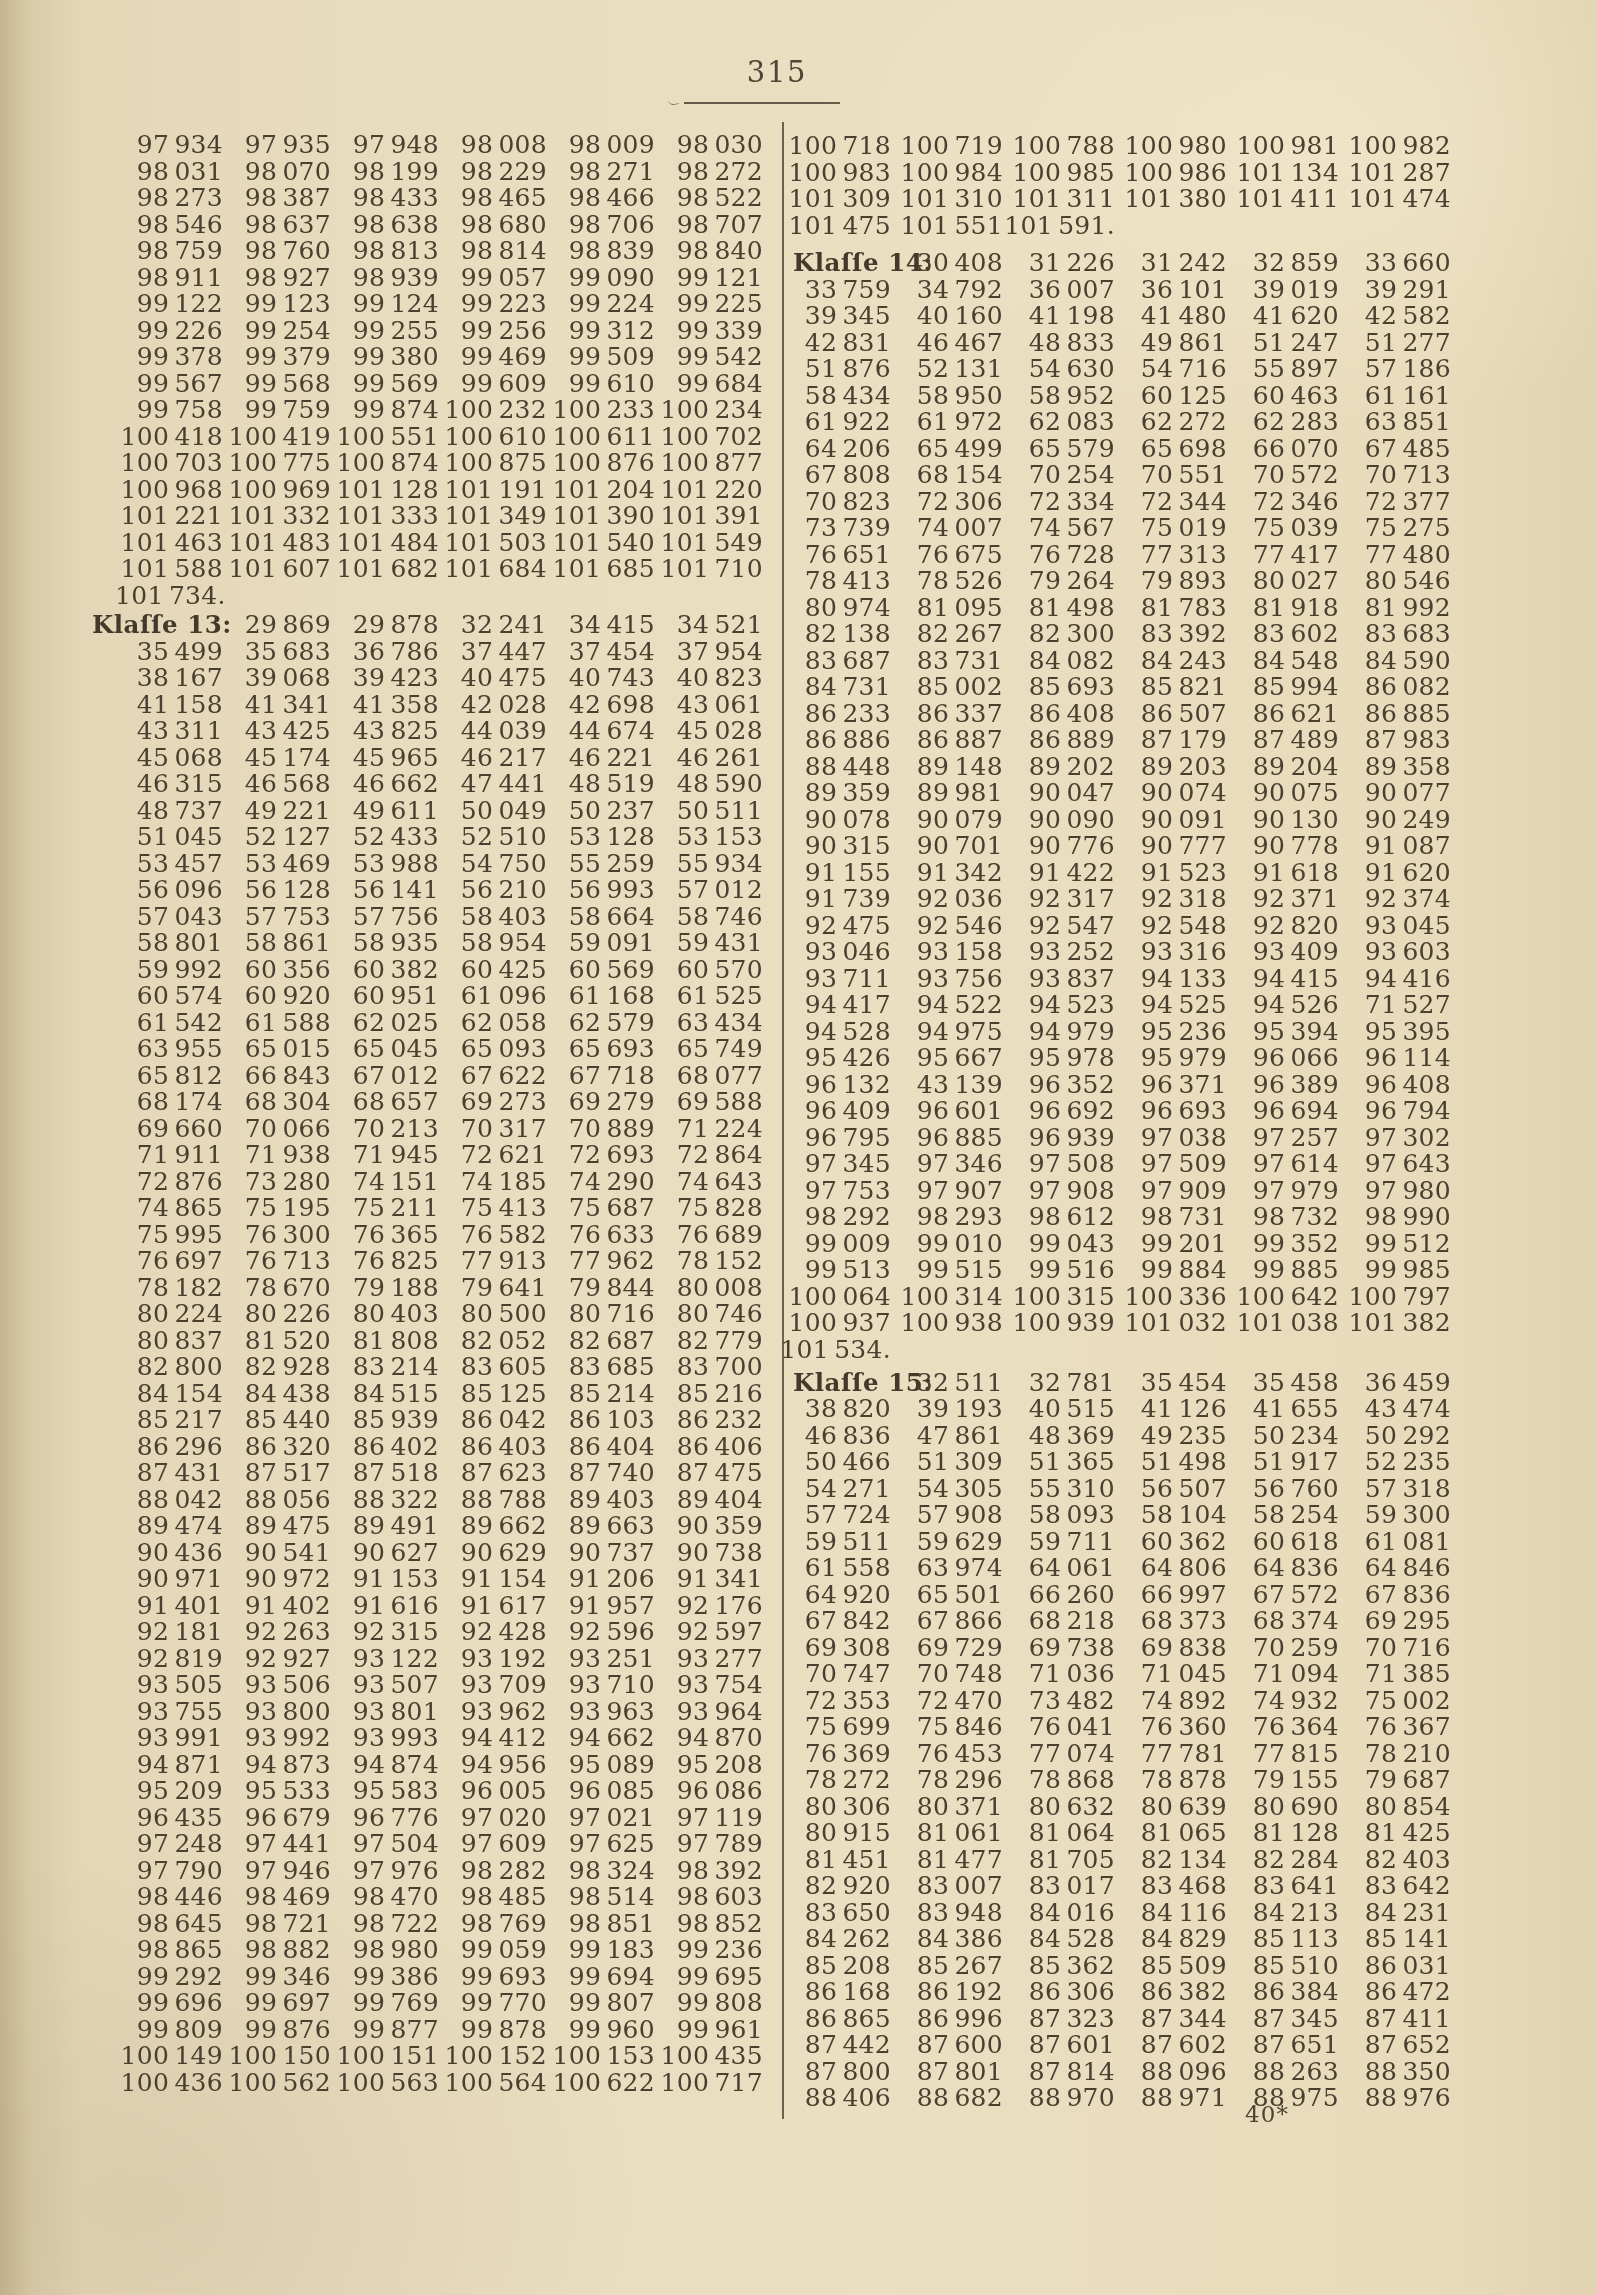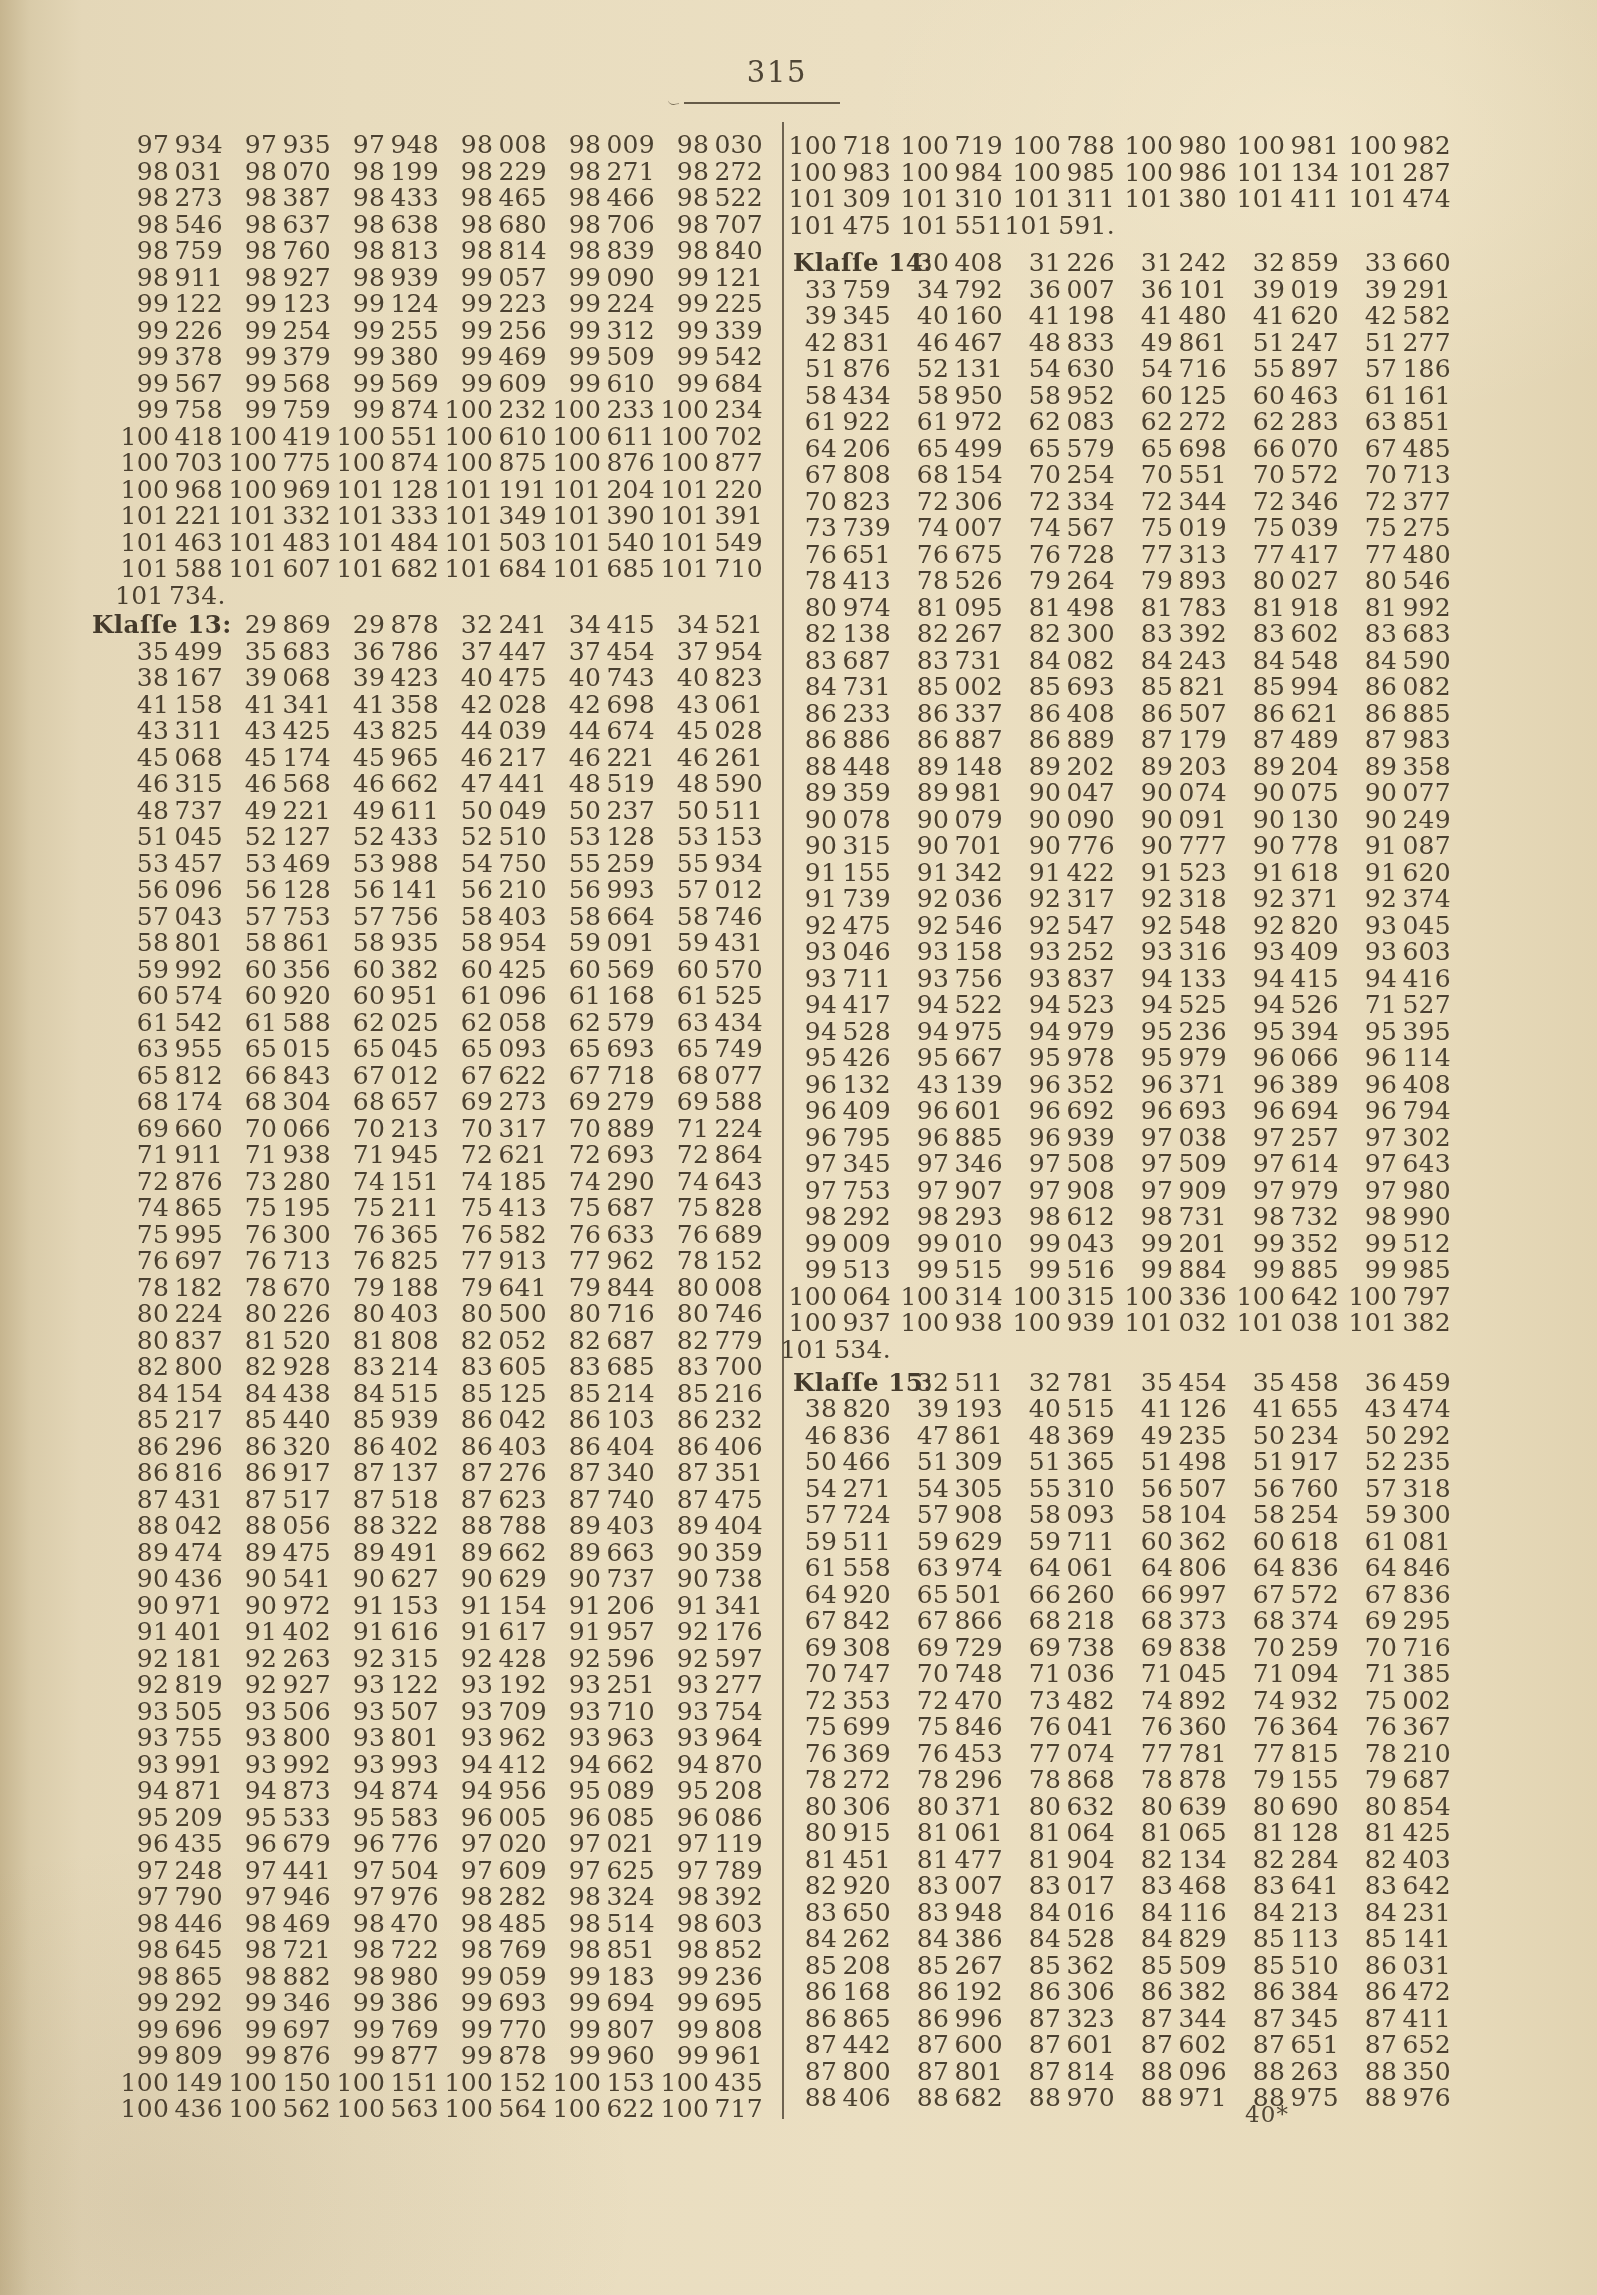--- a/index.html
+++ b/index.html
@@ -104,21 +104,20 @@
       <div class="row"><span class="cell num">74 865</span><span class="cell num">75 195</span><span class="cell num">75 211</span><span class="cell num">75 413</span><span class="cell num">75 687</span><span class="cell num">75 828</span></div>
       <div class="row"><span class="cell num">75 995</span><span class="cell num">76 300</span><span class="cell num">76 365</span><span class="cell num">76 582</span><span class="cell num">76 633</span><span class="cell num">76 689</span></div>
       <div class="row"><span class="cell num">76 697</span><span class="cell num">76 713</span><span class="cell num">76 825</span><span class="cell num">77 913</span><span class="cell num">77 962</span><span class="cell num">78 152</span></div>
       <div class="row"><span class="cell num">78 182</span><span class="cell num">78 670</span><span class="cell num">79 188</span><span class="cell num">79 641</span><span class="cell num">79 844</span><span class="cell num">80 008</span></div>
       <div class="row"><span class="cell num">80 224</span><span class="cell num">80 226</span><span class="cell num">80 403</span><span class="cell num">80 500</span><span class="cell num">80 716</span><span class="cell num">80 746</span></div>
       <div class="row"><span class="cell num">80 837</span><span class="cell num">81 520</span><span class="cell num">81 808</span><span class="cell num">82 052</span><span class="cell num">82 687</span><span class="cell num">82 779</span></div>
       <div class="row"><span class="cell num">82 800</span><span class="cell num">82 928</span><span class="cell num">83 214</span><span class="cell num">83 605</span><span class="cell num">83 685</span><span class="cell num">83 700</span></div>
       <div class="row"><span class="cell num">84 154</span><span class="cell num">84 438</span><span class="cell num">84 515</span><span class="cell num">85 125</span><span class="cell num">85 214</span><span class="cell num">85 216</span></div>
       <div class="row"><span class="cell num">85 217</span><span class="cell num">85 440</span><span class="cell num">85 939</span><span class="cell num">86 042</span><span class="cell num">86 103</span><span class="cell num">86 232</span></div>
       <div class="row"><span class="cell num">86 296</span><span class="cell num">86 320</span><span class="cell num">86 402</span><span class="cell num">86 403</span><span class="cell num">86 404</span><span class="cell num">86 406</span></div>
-      <div class="row"><span class="cell num">86 816</span><span class="cell num">86 917</span><span class="cell num">87 137</span><span class="cell num">87 276</span><span class="cell num">87 340</span><span class="cell num">87 351</span></div>
       <div class="row"><span class="cell num">87 431</span><span class="cell num">87 517</span><span class="cell num">87 518</span><span class="cell num">87 623</span><span class="cell num">87 740</span><span class="cell num">87 475</span></div>
       <div class="row"><span class="cell num">88 042</span><span class="cell num">88 056</span><span class="cell num">88 322</span><span class="cell num">88 788</span><span class="cell num">89 403</span><span class="cell num">89 404</span></div>
       <div class="row"><span class="cell num">89 474</span><span class="cell num">89 475</span><span class="cell num">89 491</span><span class="cell num">89 662</span><span class="cell num">89 663</span><span class="cell num">90 359</span></div>
       <div class="row"><span class="cell num">90 436</span><span class="cell num">90 541</span><span class="cell num">90 627</span><span class="cell num">90 629</span><span class="cell num">90 737</span><span class="cell num">90 738</span></div>
       <div class="row"><span class="cell num">90 971</span><span class="cell num">90 972</span><span class="cell num">91 153</span><span class="cell num">91 154</span><span class="cell num">91 206</span><span class="cell num">91 341</span></div>
       <div class="row"><span class="cell num">91 401</span><span class="cell num">91 402</span><span class="cell num">91 616</span><span class="cell num">91 617</span><span class="cell num">91 957</span><span class="cell num">92 176</span></div>
       <div class="row"><span class="cell num">92 181</span><span class="cell num">92 263</span><span class="cell num">92 315</span><span class="cell num">92 428</span><span class="cell num">92 596</span><span class="cell num">92 597</span></div>
       <div class="row"><span class="cell num">92 819</span><span class="cell num">92 927</span><span class="cell num">93 122</span><span class="cell num">93 192</span><span class="cell num">93 251</span><span class="cell num">93 277</span></div>
       <div class="row"><span class="cell num">93 505</span><span class="cell num">93 506</span><span class="cell num">93 507</span><span class="cell num">93 709</span><span class="cell num">93 710</span><span class="cell num">93 754</span></div>
       <div class="row"><span class="cell num">93 755</span><span class="cell num">93 800</span><span class="cell num">93 801</span><span class="cell num">93 962</span><span class="cell num">93 963</span><span class="cell num">93 964</span></div>
@@ -195,21 +194,21 @@
       <div class="row"><span class="cell num">64 920</span><span class="cell num">65 501</span><span class="cell num">66 260</span><span class="cell num">66 997</span><span class="cell num">67 572</span><span class="cell num">67 836</span></div>
       <div class="row"><span class="cell num">67 842</span><span class="cell num">67 866</span><span class="cell num">68 218</span><span class="cell num">68 373</span><span class="cell num">68 374</span><span class="cell num">69 295</span></div>
       <div class="row"><span class="cell num">69 308</span><span class="cell num">69 729</span><span class="cell num">69 738</span><span class="cell num">69 838</span><span class="cell num">70 259</span><span class="cell num">70 716</span></div>
       <div class="row"><span class="cell num">70 747</span><span class="cell num">70 748</span><span class="cell num">71 036</span><span class="cell num">71 045</span><span class="cell num">71 094</span><span class="cell num">71 385</span></div>
       <div class="row"><span class="cell num">72 353</span><span class="cell num">72 470</span><span class="cell num">73 482</span><span class="cell num">74 892</span><span class="cell num">74 932</span><span class="cell num">75 002</span></div>
       <div class="row"><span class="cell num">75 699</span><span class="cell num">75 846</span><span class="cell num">76 041</span><span class="cell num">76 360</span><span class="cell num">76 364</span><span class="cell num">76 367</span></div>
       <div class="row"><span class="cell num">76 369</span><span class="cell num">76 453</span><span class="cell num">77 074</span><span class="cell num">77 781</span><span class="cell num">77 815</span><span class="cell num">78 210</span></div>
       <div class="row"><span class="cell num">78 272</span><span class="cell num">78 296</span><span class="cell num">78 868</span><span class="cell num">78 878</span><span class="cell num">79 155</span><span class="cell num">79 687</span></div>
       <div class="row"><span class="cell num">80 306</span><span class="cell num">80 371</span><span class="cell num">80 632</span><span class="cell num">80 639</span><span class="cell num">80 690</span><span class="cell num">80 854</span></div>
       <div class="row"><span class="cell num">80 915</span><span class="cell num">81 061</span><span class="cell num">81 064</span><span class="cell num">81 065</span><span class="cell num">81 128</span><span class="cell num">81 425</span></div>
-      <div class="row"><span class="cell num">81 451</span><span class="cell num">81 477</span><span class="cell num">81 904</span><span class="cell num">82 134</span><span class="cell num">82 284</span><span class="cell num">82 403</span></div>
+      <div class="row"><span class="cell num">81 451</span><span class="cell num">81 477</span><span class="cell num">81 705</span><span class="cell num">82 134</span><span class="cell num">82 284</span><span class="cell num">82 403</span></div>
       <div class="row"><span class="cell num">82 920</span><span class="cell num">83 007</span><span class="cell num">83 017</span><span class="cell num">83 468</span><span class="cell num">83 641</span><span class="cell num">83 642</span></div>
       <div class="row"><span class="cell num">83 650</span><span class="cell num">83 948</span><span class="cell num">84 016</span><span class="cell num">84 116</span><span class="cell num">84 213</span><span class="cell num">84 231</span></div>
       <div class="row"><span class="cell num">84 262</span><span class="cell num">84 386</span><span class="cell num">84 528</span><span class="cell num">84 829</span><span class="cell num">85 113</span><span class="cell num">85 141</span></div>
       <div class="row"><span class="cell num">85 208</span><span class="cell num">85 267</span><span class="cell num">85 362</span><span class="cell num">85 509</span><span class="cell num">85 510</span><span class="cell num">86 031</span></div>
       <div class="row"><span class="cell num">86 168</span><span class="cell num">86 192</span><span class="cell num">86 306</span><span class="cell num">86 382</span><span class="cell num">86 384</span><span class="cell num">86 472</span></div>
       <div class="row"><span class="cell num">86 865</span><span class="cell num">86 996</span><span class="cell num">87 323</span><span class="cell num">87 344</span><span class="cell num">87 345</span><span class="cell num">87 411</span></div>
       <div class="row"><span class="cell num">87 442</span><span class="cell num">87 600</span><span class="cell num">87 601</span><span class="cell num">87 602</span><span class="cell num">87 651</span><span class="cell num">87 652</span></div>
       <div class="row"><span class="cell num">87 800</span><span class="cell num">87 801</span><span class="cell num">87 814</span><span class="cell num">88 096</span><span class="cell num">88 263</span><span class="cell num">88 350</span></div>
       <div class="row"><span class="cell num">88 406</span><span class="cell num">88 682</span><span class="cell num">88 970</span><span class="cell num">88 971</span><span class="cell num">88 975</span><span class="cell num">88 976</span></div>
     </div>

